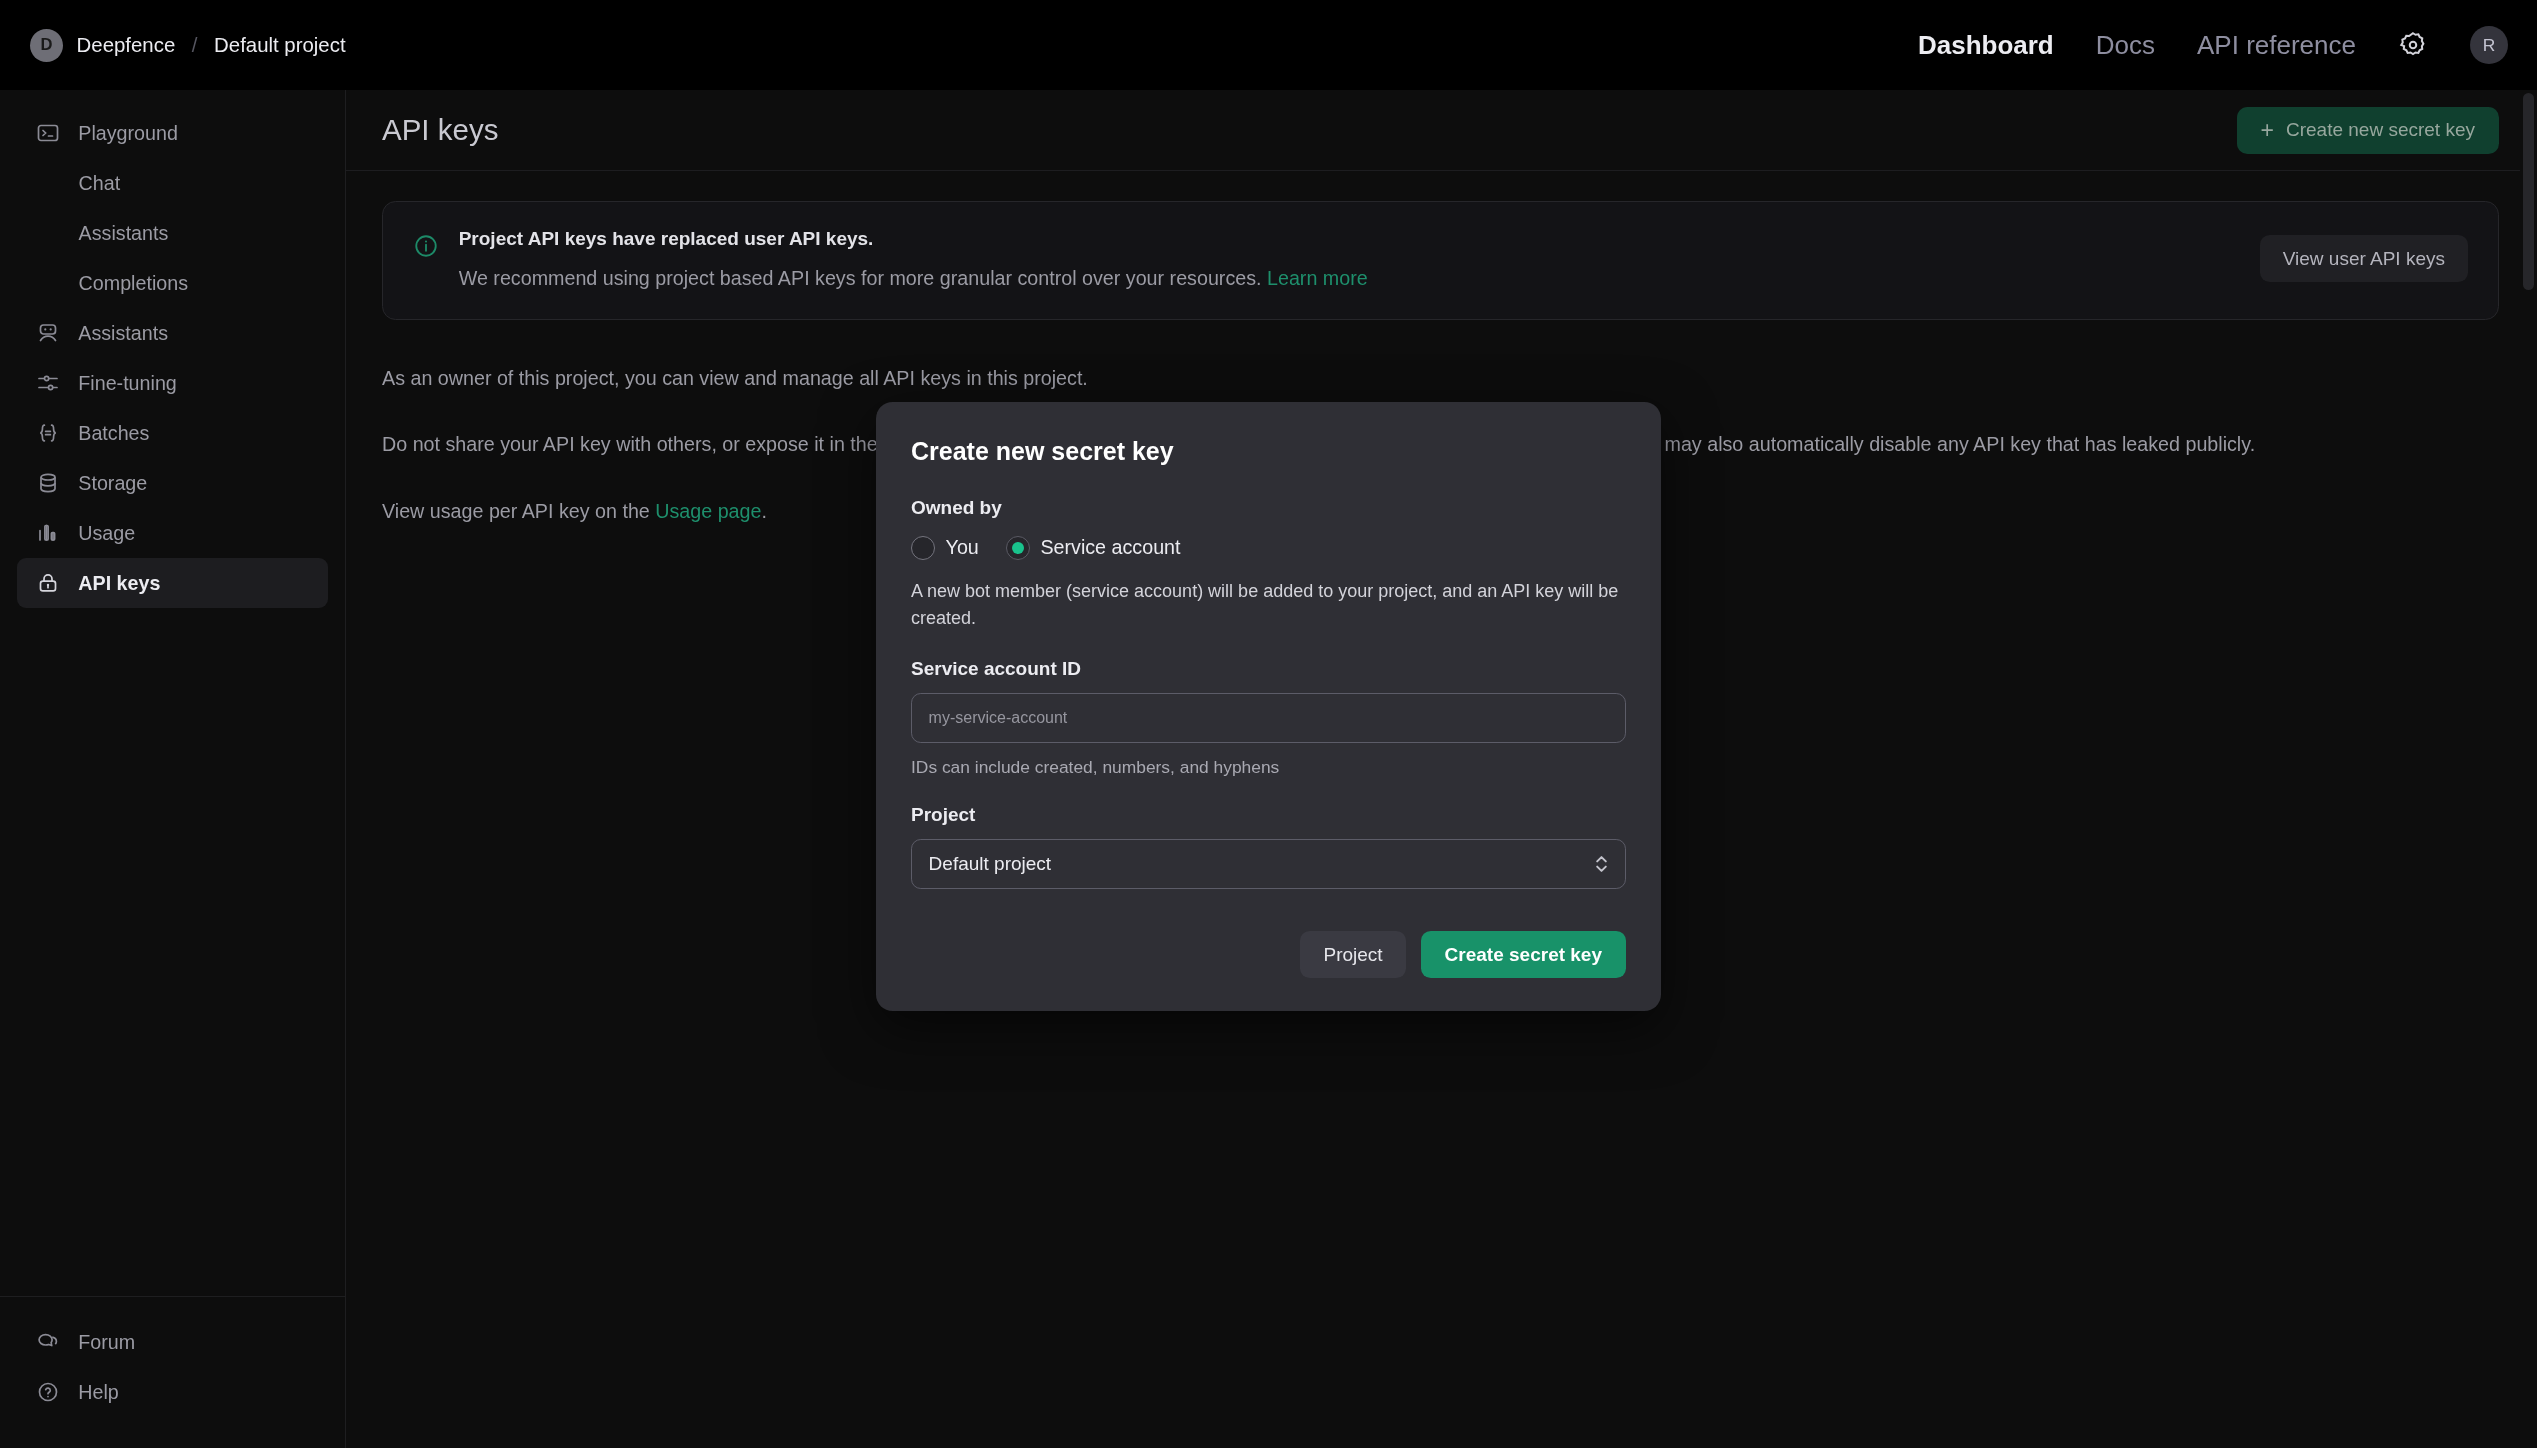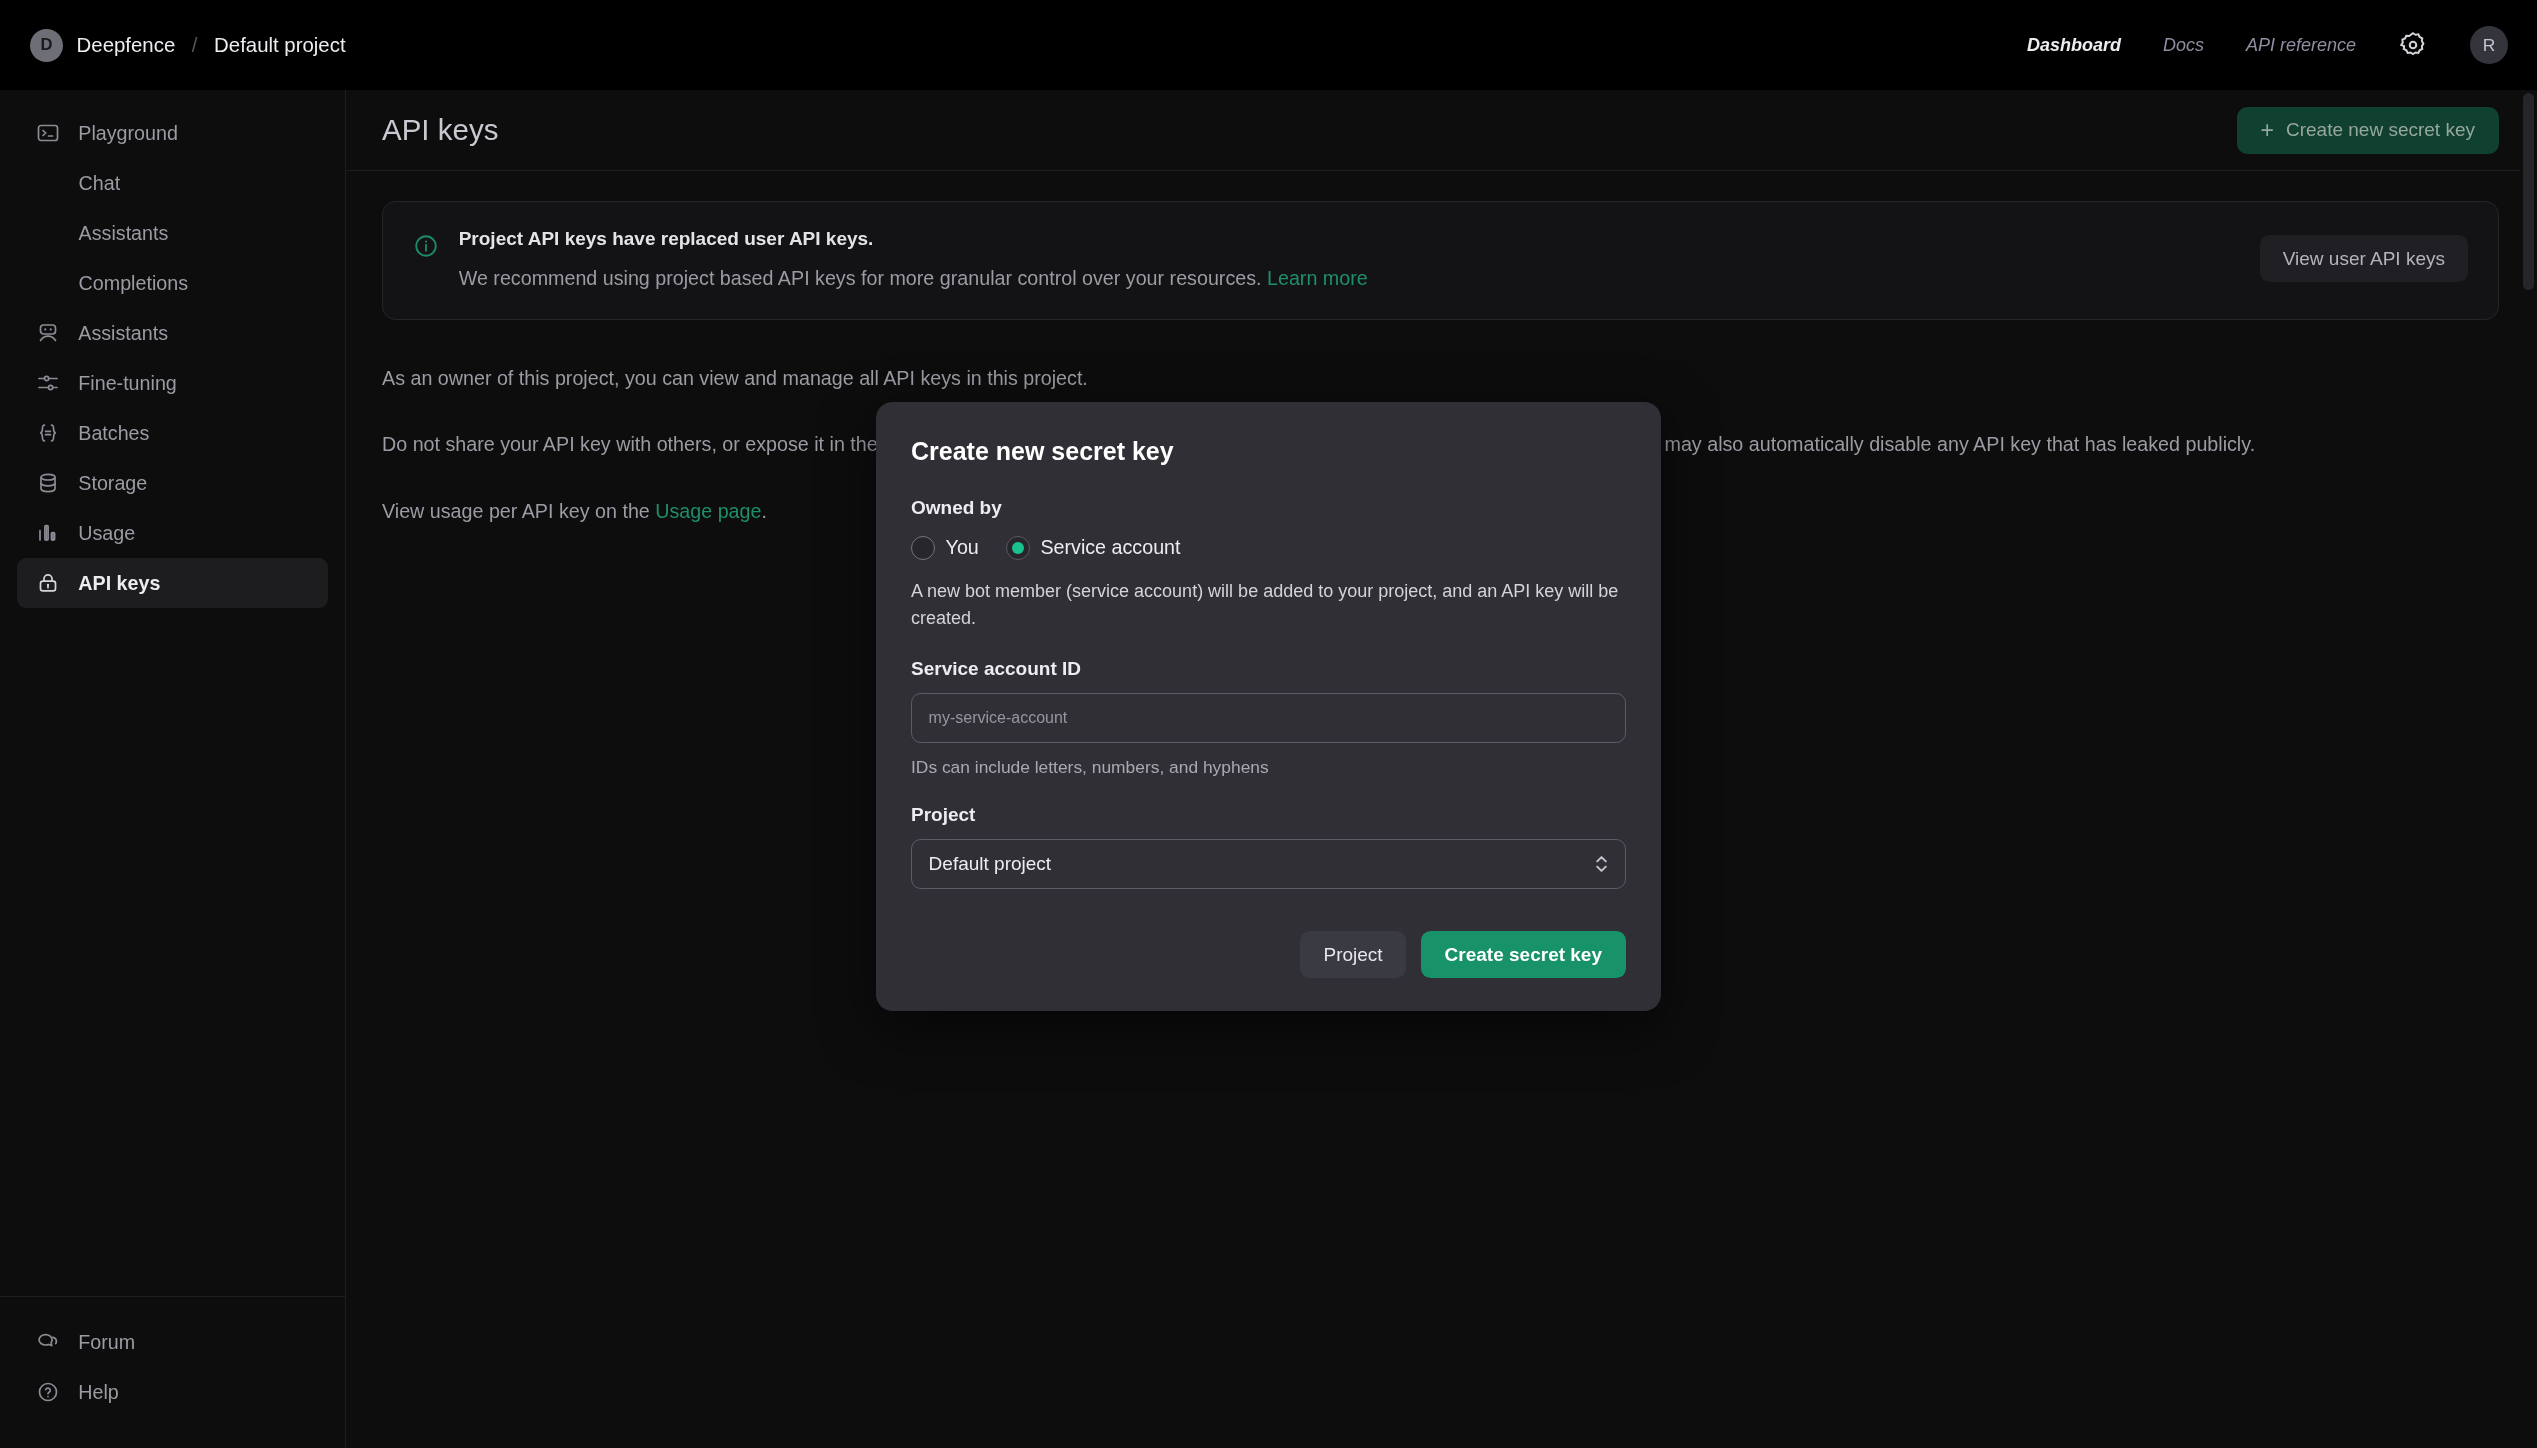--- a/index.html
+++ b/index.html
@@ -37,21 +37,21 @@
   .brand-org {
     font-size: 20.4px; color: #ececf1; font-weight: 400;
   }
   .brand-slash { font-size: 20.4px; color: #565660; margin: 0 3px; }
   .brand-project { font-size: 20.4px; color: #ececf1; font-weight: 400; }
 
   .topnav {
     margin-left: auto; margin-right: 30px;
     display: flex; align-items: center; gap: 42px;
   }
-  .topnav-link { font-size: 18px; color: #8e8ea0; font-style: italic; }
+  .topnav-link { font-size: 26px; color: #8e8ea0; }
   .topnav-link.active { color: #ececf1; font-weight: 600; }
   .gear-icon { width: 30px; height: 30px; display:block; }
   .user-avatar {
     width: 38px; height: 38px; border-radius: 50%;
     background: #34343c; color: #c5c5d2;
     font-size: 17.4px;
     display: flex; align-items: center; justify-content: center;
   }
 
   
@@ -421,21 +421,21 @@
         </span>
         <span class="radio-label">Service account</span>
       </label>
     </div>
 
     <div class="helper-para">A new bot member (service account) will be added to your project, and an API key will be created.</div>
 
     <div class="field-block">
       <div class="field-label">Service account ID</div>
       <input class="text-input" type="text" placeholder="my-service-account" style="">
-      <div class="hint">IDs can include letters, numbers, and hyphens</div>
+      <div class="hint">IDs can include created, numbers, and hyphens</div>
     </div>
 
     <div class="field-block">
       <div class="field-label">Project</div>
       <div class="select-wrap">
         <div class="select-box">Default project</div>
         <span>
           <svg class="select-chevrons" viewBox="0 0 10 16" fill="none" stroke="#c2c2cb" stroke-width="1.4" stroke-linecap="round" stroke-linejoin="round">
             <path d="M2 6.2L5 3.2l3 3"></path>
             <path d="M2 9.8l3 3 3-3"></path>

